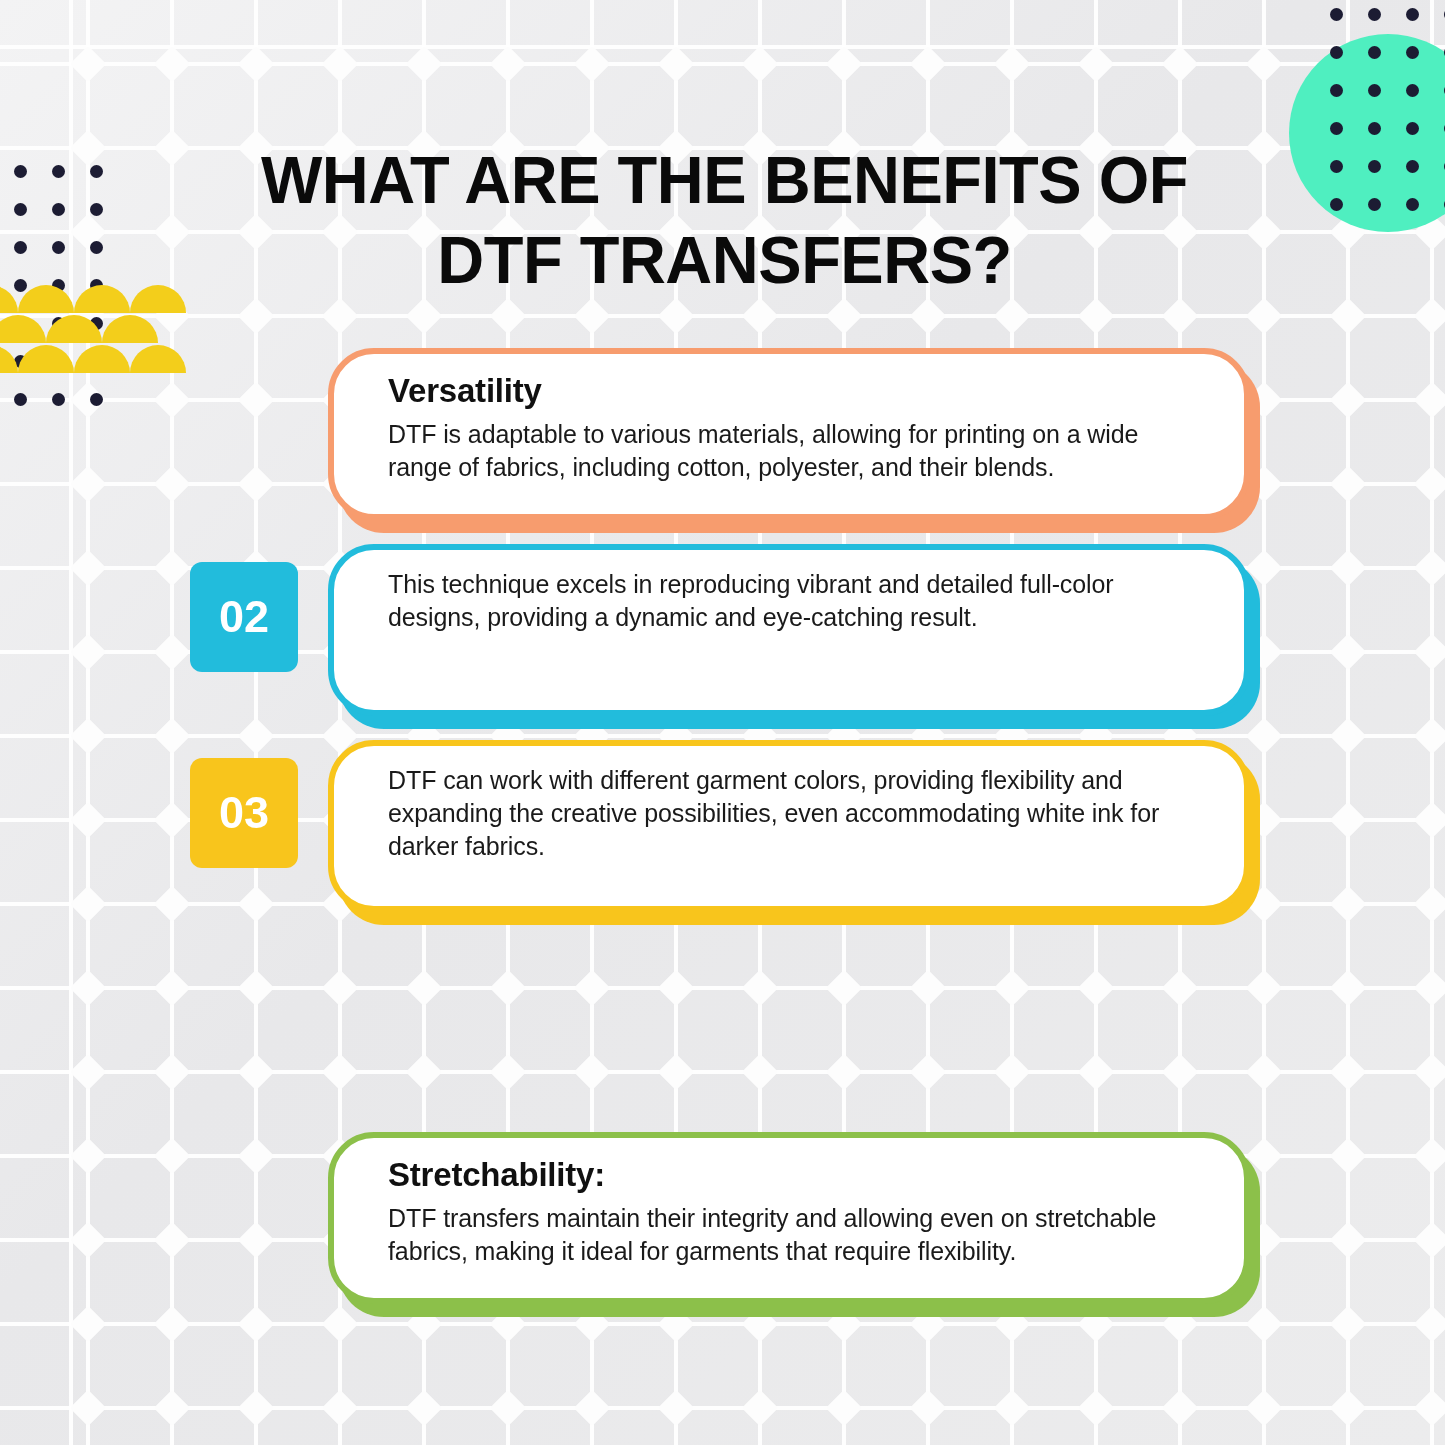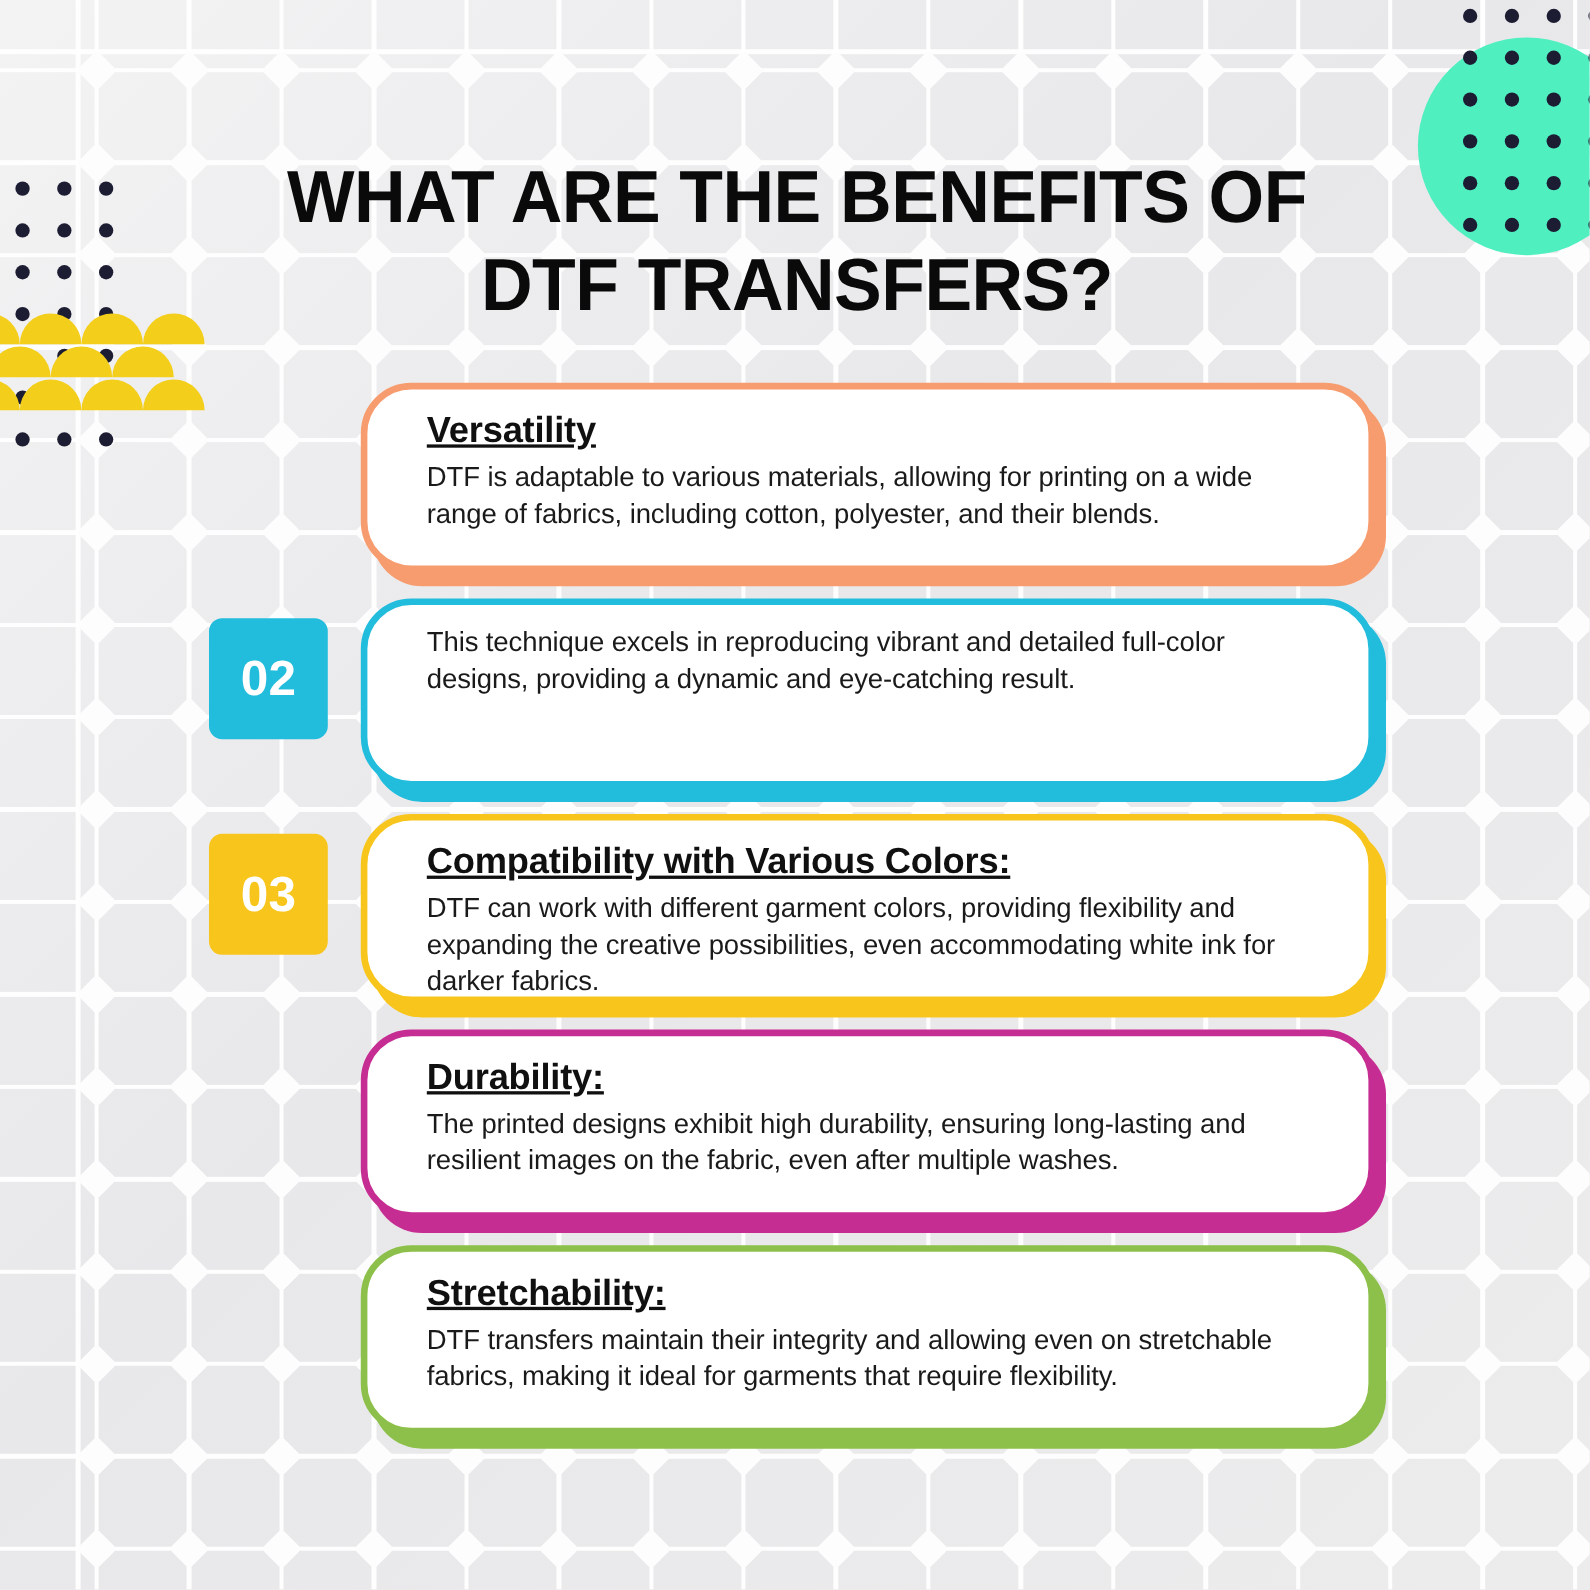--- a/index.html
+++ b/index.html
@@ -153,21 +153,20 @@
     padding: 18px 40px 0 54px;
   }
 
   .card-title {
     font-size: 33px;
     font-weight: 800;
     color: #101010;
     letter-spacing: -0.2px;
     margin-bottom: 8px;
     font-family: "Liberation Sans", sans-serif;
-    text-decoration: underline;
   }
 
   .card-desc {
     font-size: 25px;
     line-height: 33px;
     color: #1a1a1a;
     font-family: "Liberation Sans Narrow", "Liberation Sans", sans-serif;
     letter-spacing: -0.1px;
   }
 </style>
@@ -559,33 +558,25 @@
           </div>
         </div>
       </div>
       <div class="benefit-row" style="top:740px">
         <div class="badge" style="background:#F8C51C">
           <span>03</span>
         </div>
         <div class="card-wrap">
           <div class="card-shadow" style="background:#F8C51C"></div>
           <div class="card" style="border-color:#F8C51C">
-            <div class="card-title">Compatibility with Various Colors:</div>
             <div class="card-desc">DTF can work with different garment colors, providing flexibility and expanding the creative possibilities, even accommodating white ink for darker fabrics.</div>
           </div>
         </div>
       </div>
       <div class="benefit-row" style="top:936px">
-        <div class="card-wrap">
-          <div class="card-shadow" style="background:#C62D92"></div>
-          <div class="card" style="border-color:#C62D92">
-            <div class="card-title">Durability:</div>
-            <div class="card-desc">The printed designs exhibit high durability, ensuring long-lasting and resilient images on the fabric, even after multiple washes.</div>
-          </div>
-        </div>
       </div>
       <div class="benefit-row" style="top:1132px">
         <div class="card-wrap">
           <div class="card-shadow" style="background:#8CC04A"></div>
           <div class="card" style="border-color:#8CC04A">
             <div class="card-title">Stretchability:</div>
             <div class="card-desc">DTF transfers maintain their integrity and allowing even on stretchable fabrics, making it ideal for garments that require flexibility.</div>
           </div>
         </div>
       </div>

